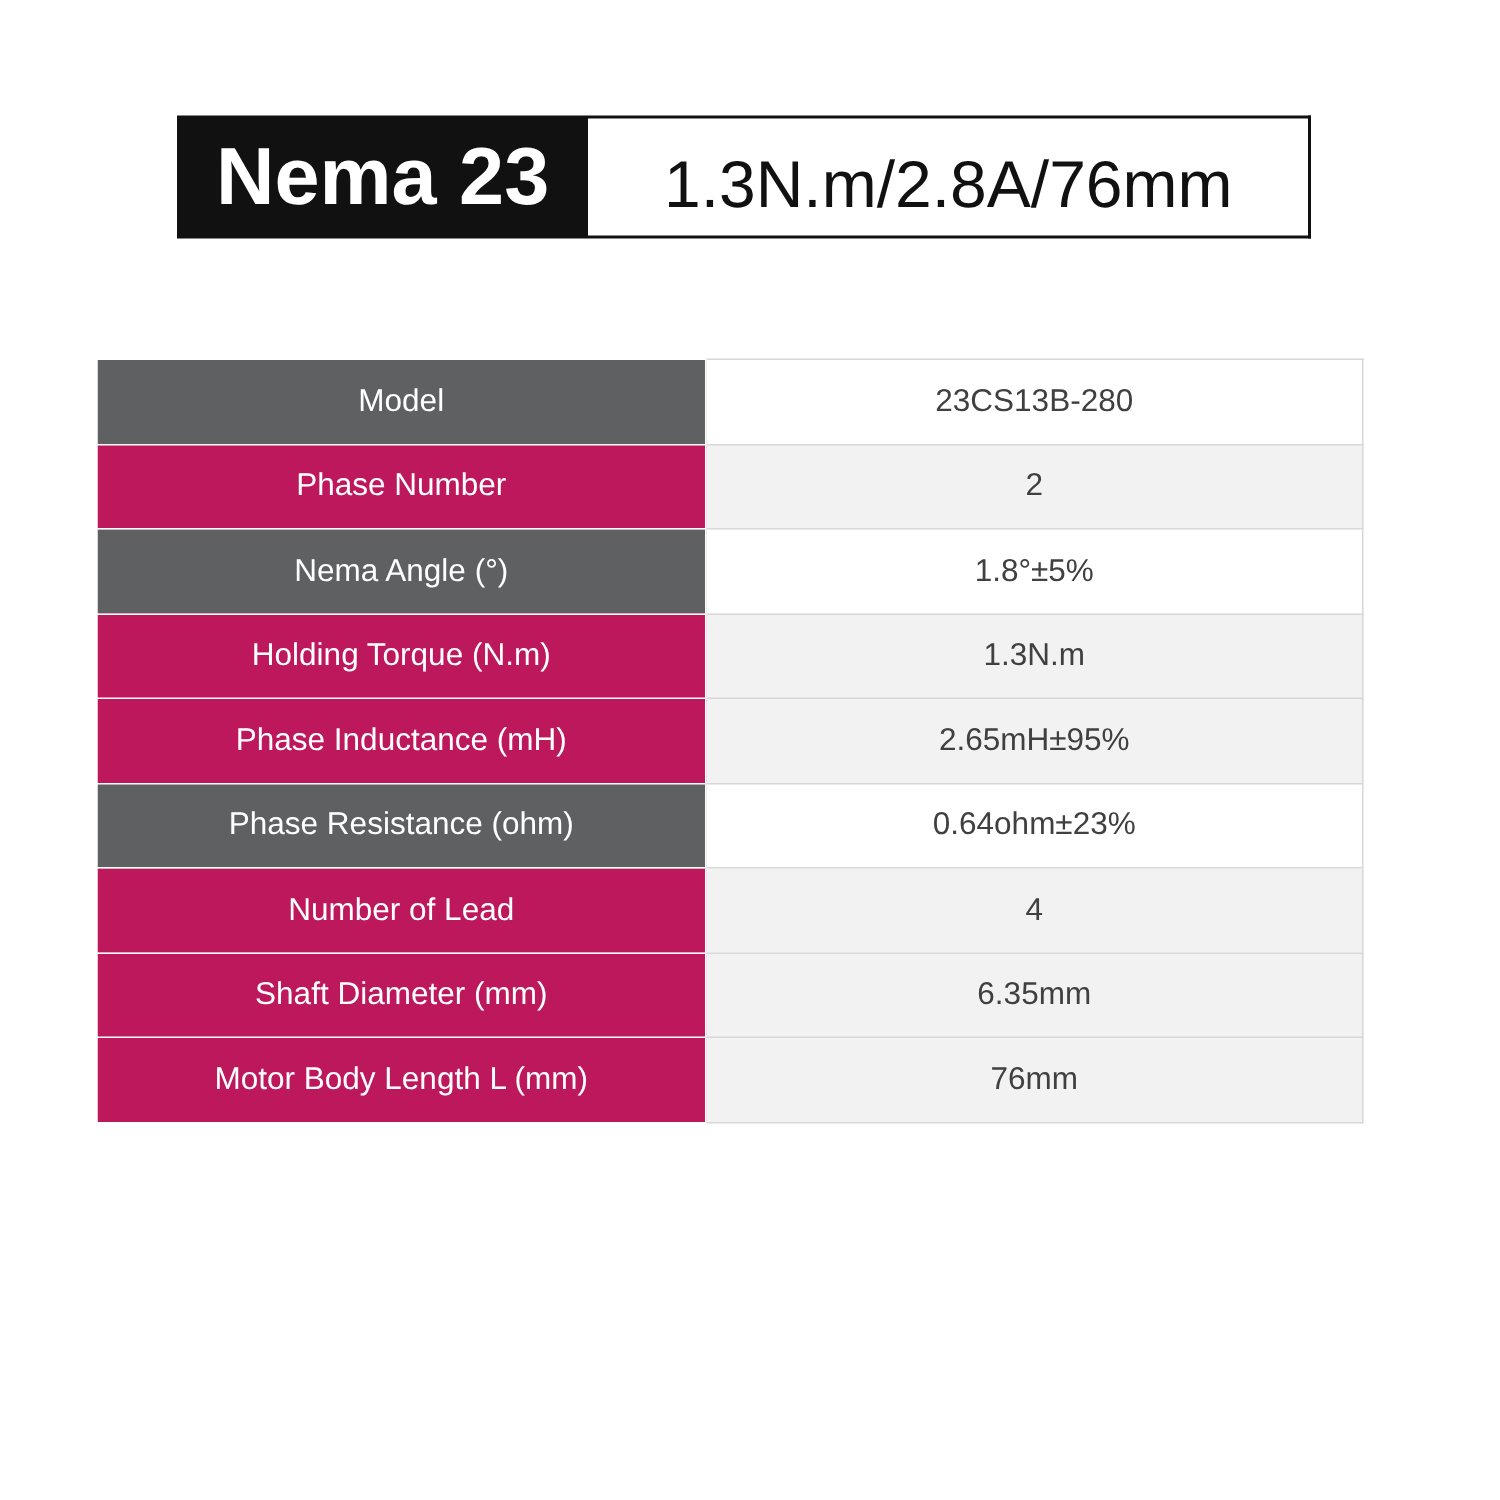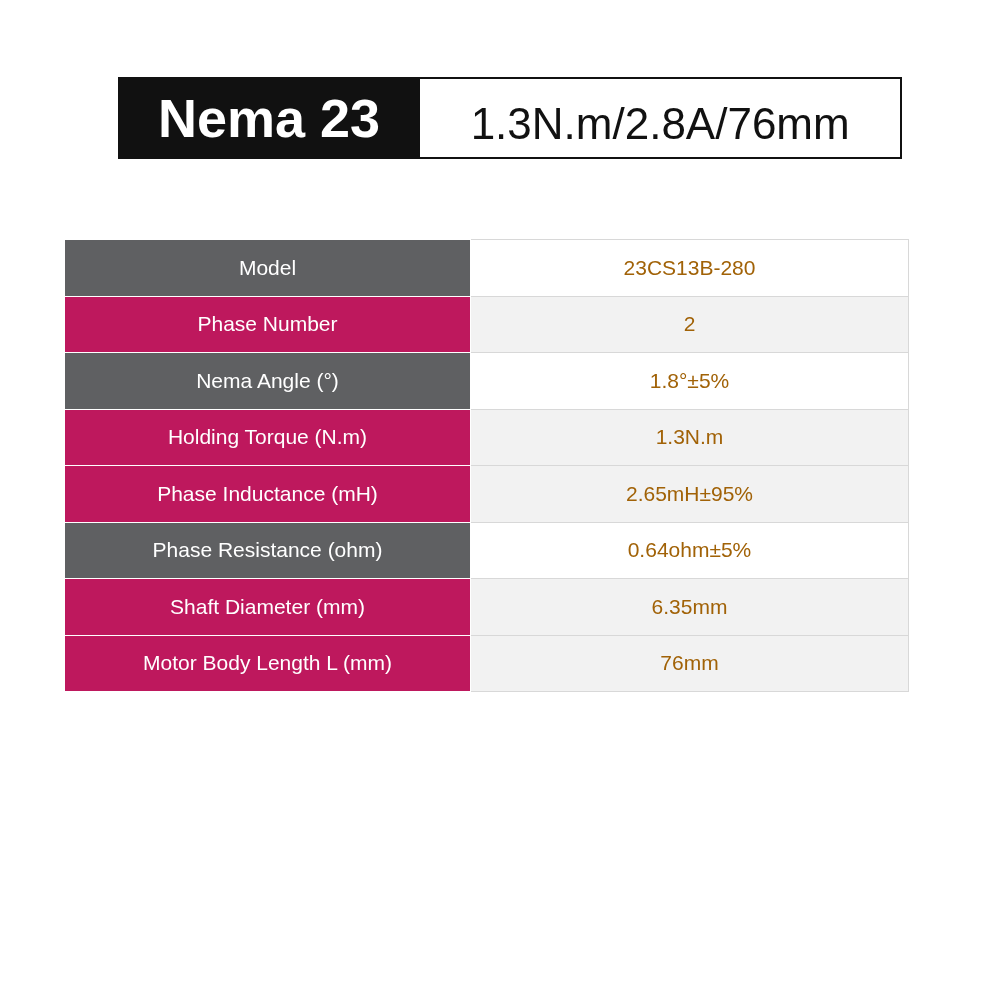--- a/index.html
+++ b/index.html
@@ -29,21 +29,21 @@
     display: flex;
     align-items: stretch;
     height: 82px;
   }
   .banner-left {
     background: #111111;
     color: #ffffff;
     display: flex;
     align-items: center;
     justify-content: center;
-    padding: 0 40px;
+    padding: 0 26px;
     min-width: 268px;
     box-sizing: border-box;
   }
   .banner-left-text {
     font-size: 54px;
     font-weight: bold;
     letter-spacing: 0px;
     line-height: 1;
     white-space: nowrap;
   }
@@ -89,21 +89,21 @@
   .cell-label {
     width: 406px;
     background: #5f6062;
     color: #ffffff;
     border: 1px solid #ffffff;
     font-weight: normal;
   }
   .cell-value {
     width: 438px;
     background: #ffffff;
-    color: #a16207;
+    color: #404040;
     border: 1px solid #d8d8d8;
   }
   tr.alt .cell-value {
     background: #f2f2f2;
   }
   tr.alt .cell-label {
     background: #be185d;
   }
 </style>
 </head>
@@ -137,21 +137,25 @@
       <tr class="alt">
         <td class="cell-label">Holding Torque (N.m)</td>
         <td class="cell-value">1.3N.m</td>
       </tr>
       <tr class="alt">
         <td class="cell-label">Phase Inductance (mH)</td>
         <td class="cell-value">2.65mH±95%</td>
       </tr>
       <tr>
         <td class="cell-label">Phase Resistance (ohm)</td>
-        <td class="cell-value">0.64ohm±5%</td>
+        <td class="cell-value">0.64ohm±23%</td>
+      </tr>
+      <tr class="alt">
+        <td class="cell-label">Number of Lead</td>
+        <td class="cell-value">4</td>
       </tr>
       <tr class="alt">
         <td class="cell-label">Shaft Diameter (mm)</td>
         <td class="cell-value">6.35mm</td>
       </tr>
       <tr class="alt">
         <td class="cell-label">Motor Body Length L (mm)</td>
         <td class="cell-value">76mm</td>
       </tr>
     </tbody>

